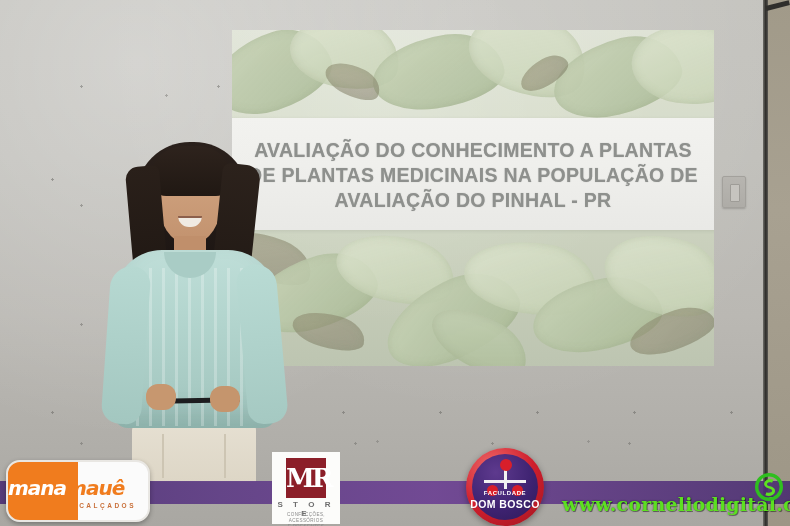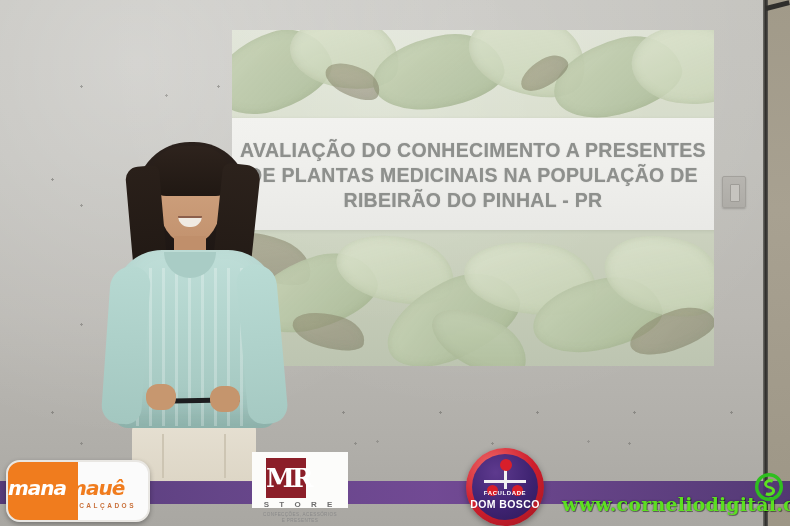--- a/index.html
+++ b/index.html
@@ -171,23 +171,22 @@
     font-family:"DejaVu Sans",sans-serif;font-weight:bold;font-style:italic;
     font-size:20px;letter-spacing:-1px;white-space:nowrap;
   }
   .mm-a{color:#ffffff;}
   .mm-b{color:#f07c1e;}
   .mm-sub{
     position:absolute;right:12px;top:40px;
     font-size:6.5px;letter-spacing:2.5px;color:#c9703a;font-weight:bold;
   }
   .logo-mr{
-    position:absolute;left:252px;top:452px;width:68px;height:56px;
+    position:absolute;left:272px;top:452px;width:68px;height:72px;
     background:#fcfcfa;
-    padding-left:28px;
   }
   .mr-sq{
     position:absolute;left:14px;top:6px;width:40px;height:40px;
     background:#8c1f29;
   }
   .mr-glyph{
     position:absolute;left:14px;top:6px;width:40px;height:40px;
     color:#ffffff;font-family:"DejaVu Serif",serif;font-weight:bold;
     font-size:26px;line-height:40px;text-align:center;letter-spacing:-3px;
   }
@@ -269,23 +268,23 @@
       <div class="leaf l" style="left:232px;top:212px;width:134px;height:72px;transform:rotate(10deg);"></div>
       <div class="leaf" style="left:300px;top:250px;width:130px;height:70px;transform:rotate(-10deg);"></div>
       <div class="leaf l" style="left:372px;top:206px;width:120px;height:78px;transform:rotate(18deg);"></div>
       <div class="leaf d" style="left:60px;top:284px;width:74px;height:34px;transform:rotate(16deg);"></div>
       <div class="leaf d" style="left:396px;top:282px;width:88px;height:38px;transform:rotate(-18deg);"></div>
       <div class="leaf" style="left:196px;top:286px;width:104px;height:52px;transform:rotate(30deg);"></div>
     </div>
 
     <div class="slide-titlebox">
       <div class="slide-title">
-        <span>AVALIAÇÃO DO CONHECIMENTO A PRESENTES</span>
+        <span>AVALIAÇÃO DO CONHECIMENTO A PLANTAS</span>
         <span>DE PLANTAS MEDICINAIS NA POPULAÇÃO DE</span>
-        <span>RIBEIRÃO DO PINHAL - PR</span>
+        <span>AVALIAÇÃO DO PINHAL - PR</span>
       </div>
     </div>
   </div>
 
   <div class="person">
     <div class="hair-back"></div>
     <div class="face"></div>
     <div class="eye a"></div>
     <div class="eye b"></div>
     <div class="smile"></div>

